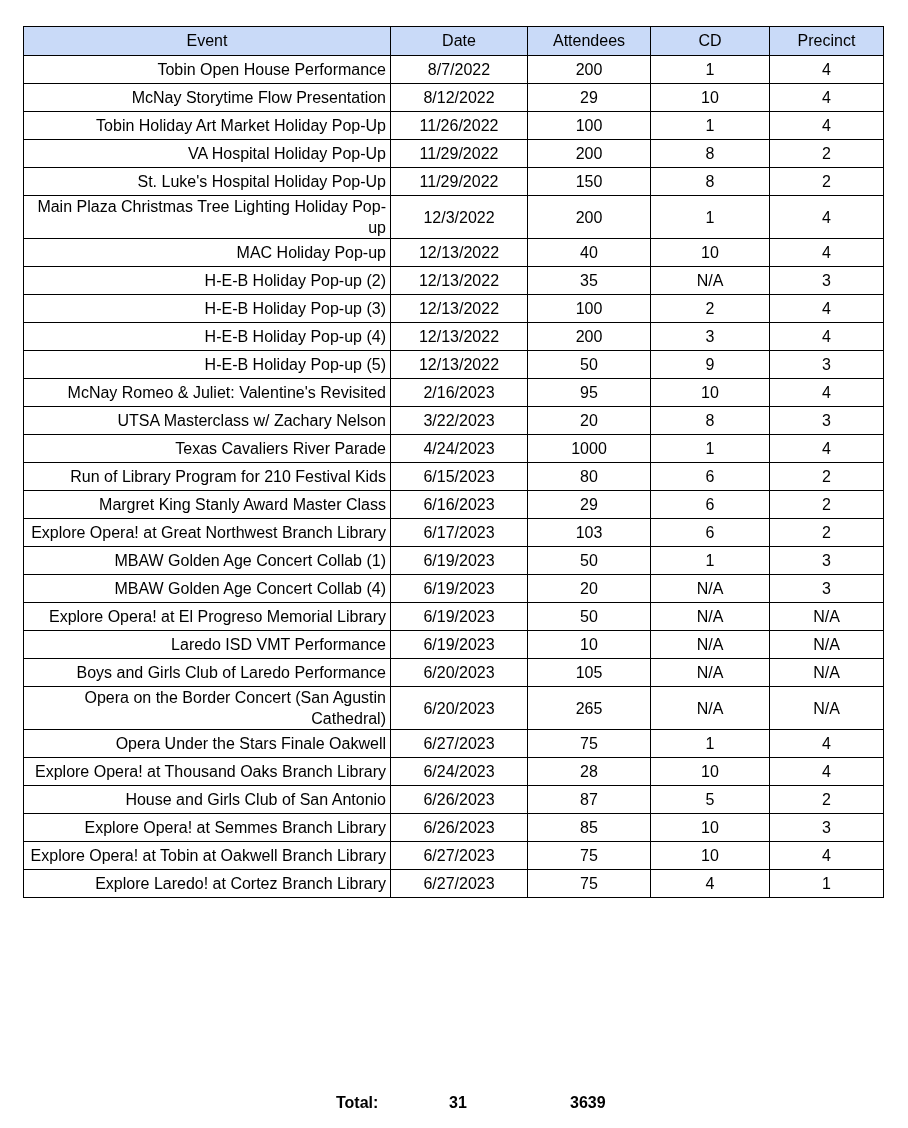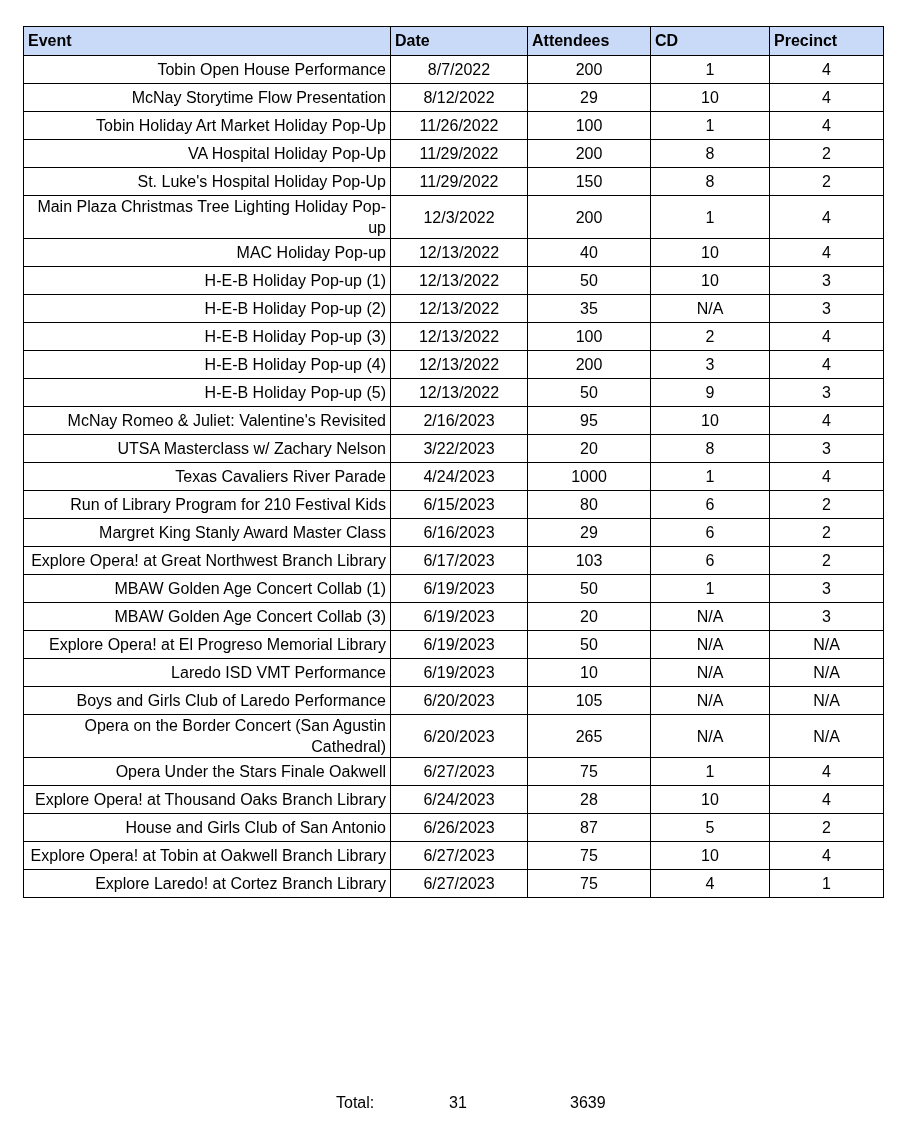--- a/index.html
+++ b/index.html
@@ -1,23 +1,23 @@
 <!DOCTYPE html>
 <html><head>
 <meta charset="utf-8">
 <style>
   html, body { margin:0; padding:0; background:#ffffff; }
   body { width:908px; height:1128px; position:relative; font-family:"Liberation Sans", sans-serif; color:#000; }
   table.events { position:absolute; left:23px; top:26px; width:860px; border-collapse:collapse; font-size:16px; table-layout:fixed; }
   table.events th, table.events td { border:1px solid #000; padding:0 4px; }
-  table.events th { background:#c9daf8; font-weight:bold; height:28px; text-align:left; }
+  table.events th { background:#c9daf8; font-weight:normal; height:28px; text-align:center; }
   table.events td { height:27px; line-height:21px; }
   table.events td.c { text-align:center; }
   table.events td.l { text-align:right; }
-  .totals { position:absolute; top:1094px; font-size:16px; font-weight:normal; }
+  .totals { position:absolute; top:1094px; font-size:16px; font-weight:bold; }
 </style>
 </head>
 <body>
 
 <table class="events">
   <colgroup>
     <col style="width:367px">
       <col style="width:137px">
       <col style="width:123px">
       <col style="width:119px">
@@ -76,27 +76,20 @@
         <td class="c">4</td>
       </tr>
       <tr>
         <td class="l">MAC Holiday Pop-up</td>
         <td class="c">12/13/2022</td>
         <td class="c">40</td>
         <td class="c">10</td>
         <td class="c">4</td>
       </tr>
       <tr>
-        <td class="l">H-E-B Holiday Pop-up (1)</td>
-        <td class="c">12/13/2022</td>
-        <td class="c">50</td>
-        <td class="c">10</td>
-        <td class="c">3</td>
-      </tr>
-      <tr>
         <td class="l">H-E-B Holiday Pop-up (2)</td>
         <td class="c">12/13/2022</td>
         <td class="c">35</td>
         <td class="c">N/A</td>
         <td class="c">3</td>
       </tr>
       <tr>
         <td class="l">H-E-B Holiday Pop-up (3)</td>
         <td class="c">12/13/2022</td>
         <td class="c">100</td>
@@ -160,21 +153,21 @@
         <td class="c">2</td>
       </tr>
       <tr>
         <td class="l">MBAW Golden Age Concert Collab (1)</td>
         <td class="c">6/19/2023</td>
         <td class="c">50</td>
         <td class="c">1</td>
         <td class="c">3</td>
       </tr>
       <tr>
-        <td class="l">MBAW Golden Age Concert Collab (3)</td>
+        <td class="l">MBAW Golden Age Concert Collab (4)</td>
         <td class="c">6/19/2023</td>
         <td class="c">20</td>
         <td class="c">N/A</td>
         <td class="c">3</td>
       </tr>
       <tr>
         <td class="l">Explore Opera! at El Progreso Memorial Library</td>
         <td class="c">6/19/2023</td>
         <td class="c">50</td>
         <td class="c">N/A</td>
@@ -214,20 +207,27 @@
         <td class="c">28</td>
         <td class="c">10</td>
         <td class="c">4</td>
       </tr>
       <tr>
         <td class="l">House and Girls Club of San Antonio</td>
         <td class="c">6/26/2023</td>
         <td class="c">87</td>
         <td class="c">5</td>
         <td class="c">2</td>
+      </tr>
+      <tr>
+        <td class="l">Explore Opera! at Semmes Branch Library</td>
+        <td class="c">6/26/2023</td>
+        <td class="c">85</td>
+        <td class="c">10</td>
+        <td class="c">3</td>
       </tr>
       <tr>
         <td class="l">Explore Opera! at Tobin at Oakwell Branch Library</td>
         <td class="c">6/27/2023</td>
         <td class="c">75</td>
         <td class="c">10</td>
         <td class="c">4</td>
       </tr>
       <tr>
         <td class="l">Explore Laredo! at Cortez Branch Library</td>

